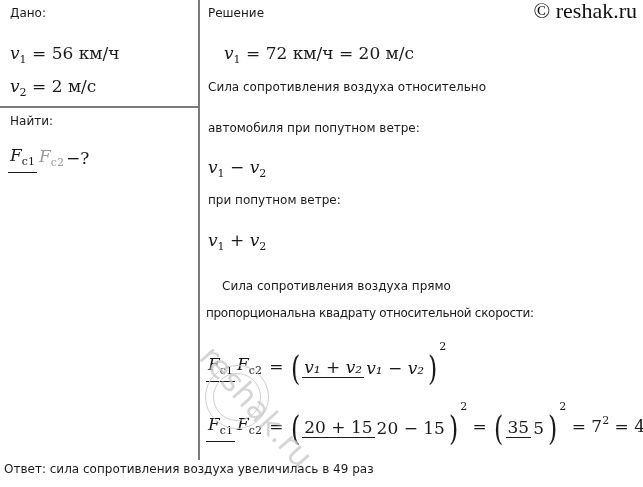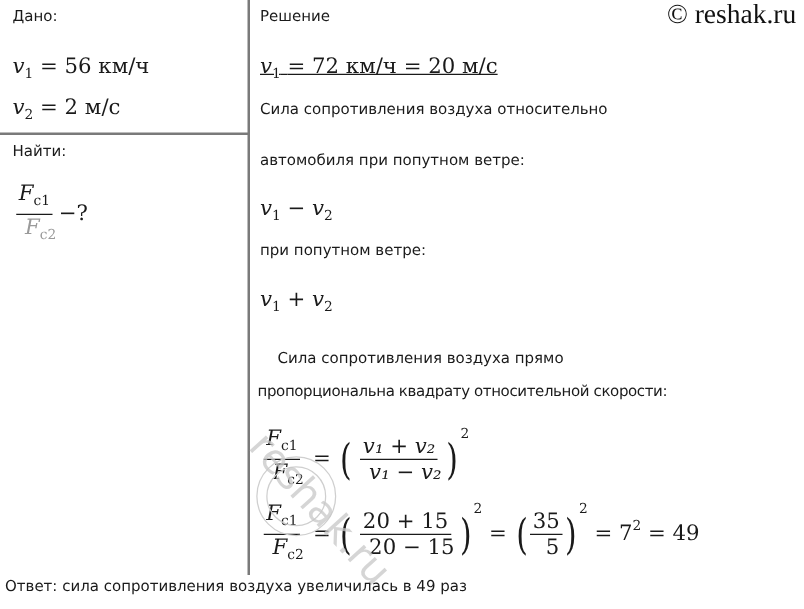--- a/index.html
+++ b/index.html
@@ -6,23 +6,23 @@
   body { width:643px; height:487px; position:relative; overflow:hidden;
          font-family:"DejaVu Sans", sans-serif; color:#1a1a1a; }
   .sans { font-family:"DejaVu Sans", sans-serif; font-size:12px; }
   .math { font-family:"DejaVu Serif", serif; font-size:17px; }
   .abs { position:absolute; white-space:nowrap; }
   .vline { position:absolute; left:198px; top:0; width:1.5px; height:460px; background:#7a7a7a; }
   .hline { position:absolute; left:0; top:106px; width:199px; height:1.5px; background:#7a7a7a; }
   i.v { font-style:italic; }
   sub { font-size:11px; vertical-align:-4px; font-style:normal; }
   sup { font-size:11px; vertical-align:8px; }
-  .frac { display:inline-flex; flex-direction:column; align-items:center; vertical-align:middle; }
+  .frac { display:inline-flex; flex-direction:row; align-items:center; vertical-align:middle; }
   .frac .num { padding:0 2px; border-bottom:1.3px solid #1a1a1a; line-height:20px; }
-  .frac .den { padding:0 2px; line-height:20px;margin-left:10px; }
+  .frac .den { padding:0 2px; line-height:20px; }
   .paren { font-size:34px; font-weight:lighter; vertical-align:middle; display:inline-block; transform:scaleX(0.7); }
   .watermark { position:absolute; left:220px; top:338px; color:#c8c8c8; font-family:"DejaVu Sans", sans-serif;
                font-size:32px; transform:rotate(48deg); transform-origin:left top; opacity:0.75; }
   .wm-circle { position:absolute; border:1.2px solid #cfcfcf; border-radius:50%; }
   .copyright { position:absolute; right:6px; top:-2px; font-family:"Liberation Serif", serif; font-size:22px; color:#111; }
 </style>
 </head>
 <body>
 
 <div class="vline"></div>
@@ -41,21 +41,21 @@
 </div>
 <div class="abs sans" style="left:10px;top:114px;">Найти:</div>
 <div class="abs math" style="left:8px;top:145px;">
   <span class="frac">
     <span class="num"><i class="v">F</i><sub>c1</sub></span>
     <span class="den" style="color:#9a9a9a;"><i class="v">F</i><sub>c2</sub></span>
   </span><span>−?</span>
 </div>
 
 <div class="abs sans" style="left:208px;top:6px;">Решение</div>
-<div class="abs math" style="left:208px;top:43px;text-decoration:underline;">
+<div class="abs math" style="left:224px;top:43px;">
   <i class="v">v</i><sub>1</sub>
   <span>= 72 км/ч = 20  м/с</span>
 </div>
 <div class="abs sans" style="left:208px;top:80px;">Сила сопротивления воздуха относительно</div>
 <div class="abs sans" style="left:208px;top:121px;">автомобиля при попутном ветре:</div>
 <div class="abs math" style="left:208px;top:157px;">
   <i class="v">v</i><sub>1</sub>
   <span>−</span>
   <i class="v">v</i><sub>2</sub>
 </div>

